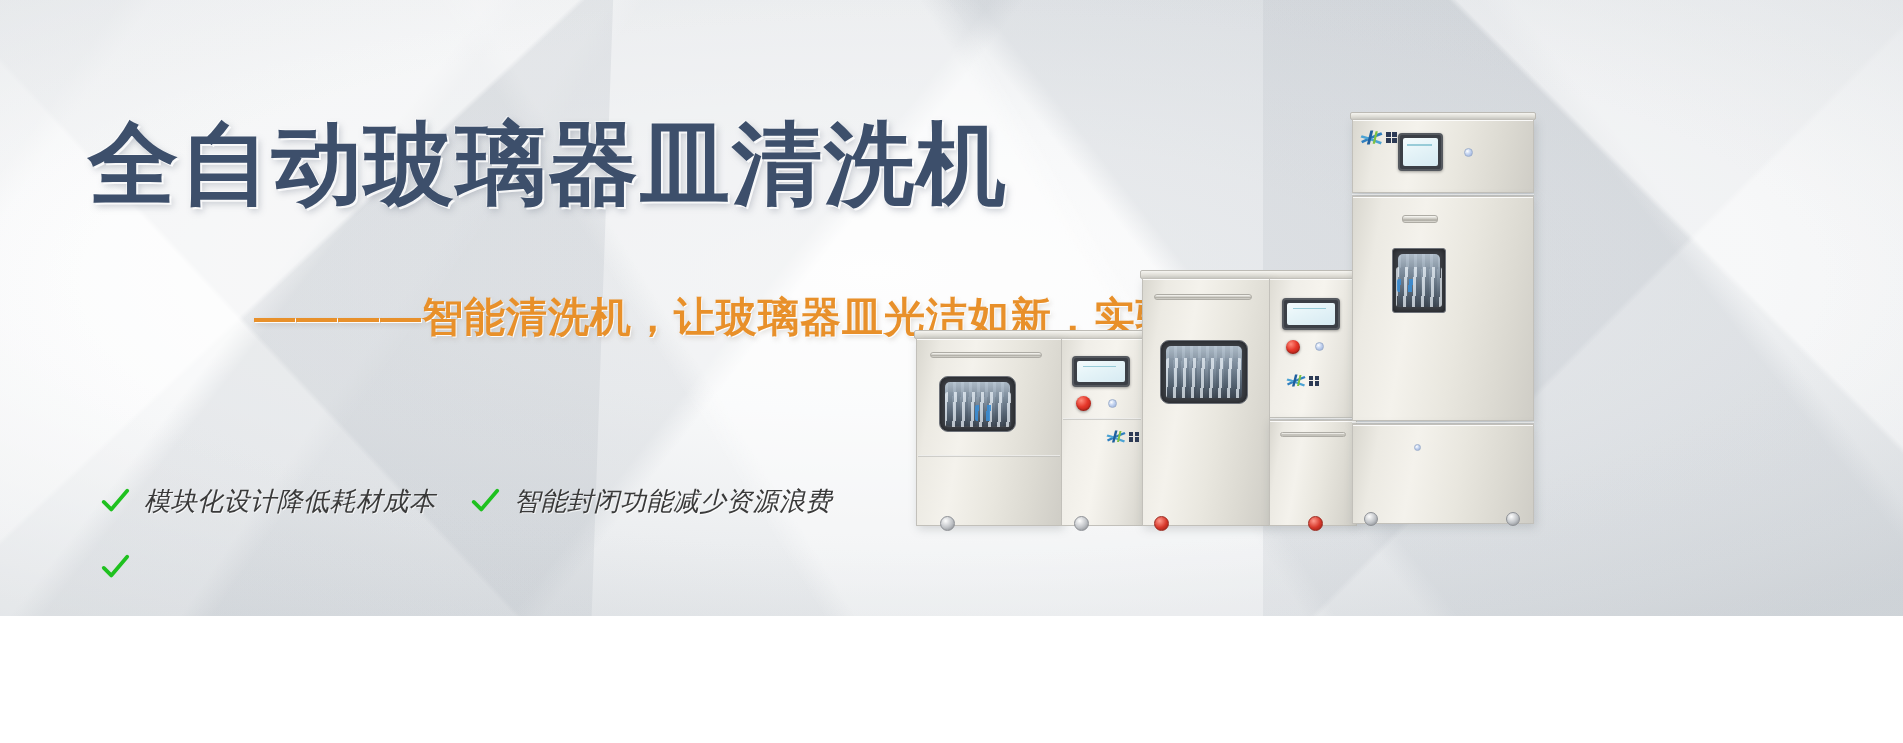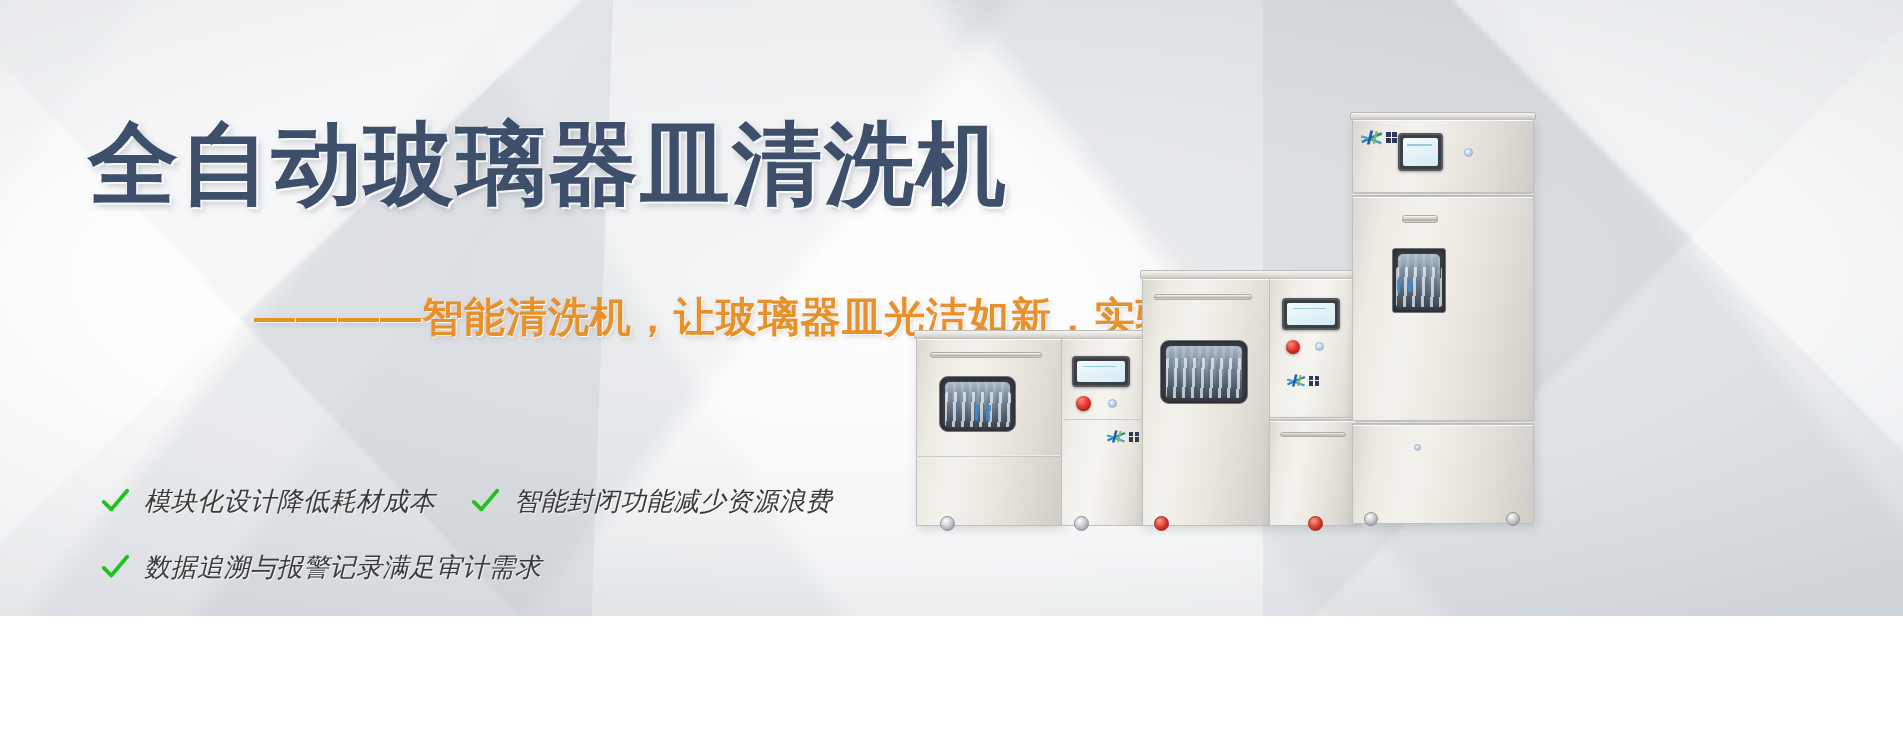--- a/index.html
+++ b/index.html
@@ -255,21 +255,20 @@
       <svg class="check-icon" viewBox="0 0 32 32">
         <path d="M4 17 L12 25 L29 5" fill="none" stroke="#1fc11f" stroke-width="4" stroke-linecap="round" stroke-linejoin="round"></path>
       </svg>
       <span class="feature-label">智能封闭功能减少资源浪费</span>
     </div>
 
     <div class="feature">
       <svg class="check-icon" viewBox="0 0 32 32">
         <path d="M4 17 L12 25 L29 5" fill="none" stroke="#1fc11f" stroke-width="4" stroke-linecap="round" stroke-linejoin="round"></path>
       </svg>
-      <span class="feature-label">数据追溯与报警记录满足审计需求</span>
     </div>
 
   </div>
 
   <div class="machines">
 
     <div class="machine" style="left:14px; top:330px; width:230px; height:196px;">
 
       <div class="top-cap" style="left:0; top:0; width:230px; height:9px;"></div>
 

